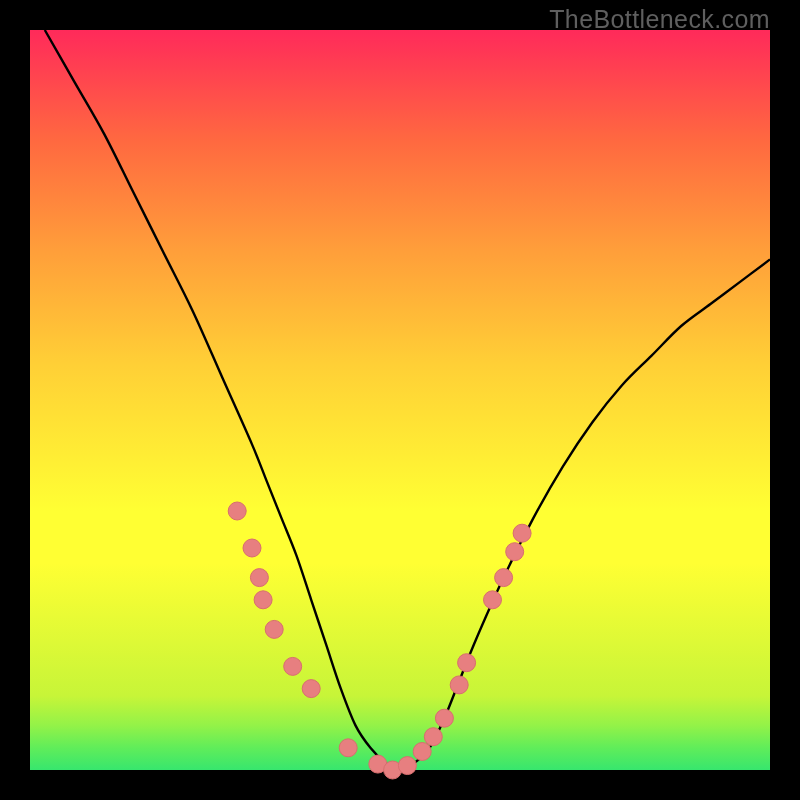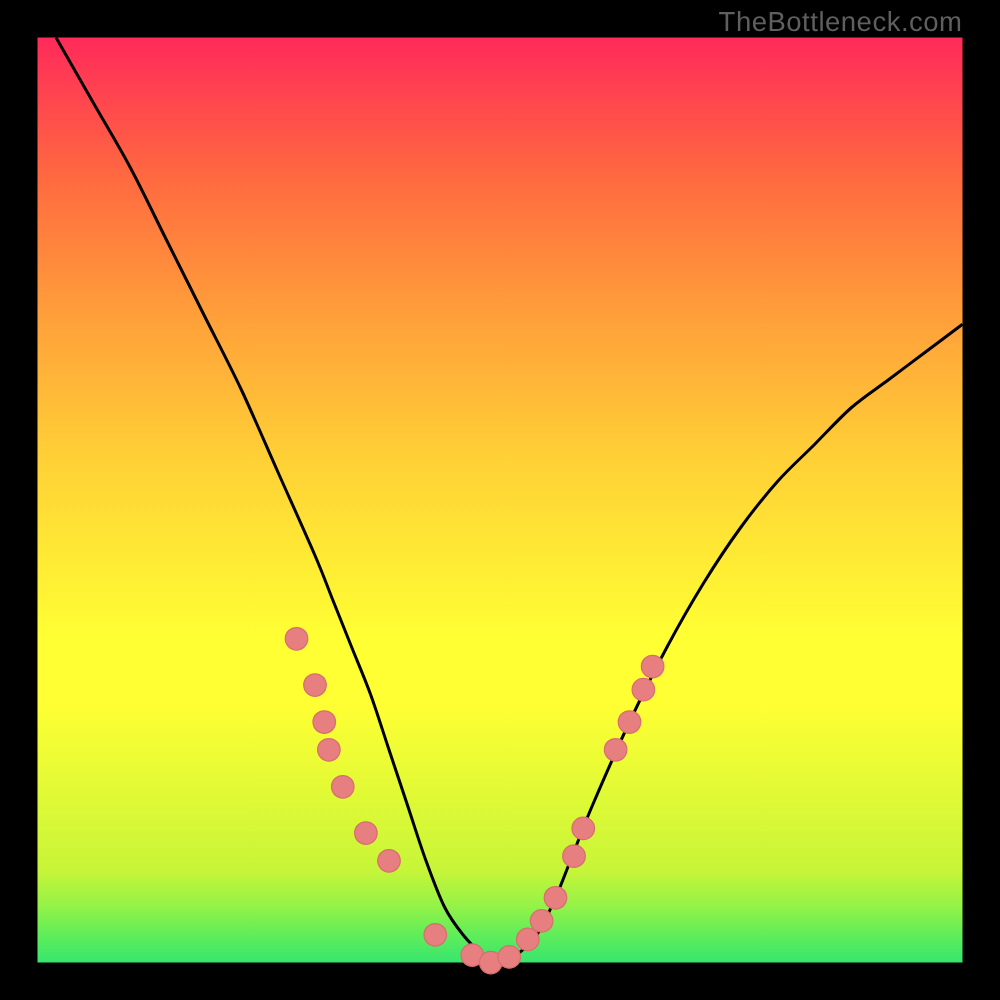--- a/index.html
+++ b/index.html
@@ -35,21 +35,21 @@
       #ffcf36 55%,
       #ff9f3a 70%,
       #ff6940 85%,
       #ff2a5a 100%);
   }
   .watermark {
     position: absolute;
     top: 5px;
     right: 30px;
     color: #5f5f5f;
-    font-size: 22px;
+    font-size: 25px;
     font-weight: 500;
     letter-spacing: 0.4px;
     z-index: 5;
   }
   svg.curve-layer {
     position: absolute;
     top: 0;
     left: 0;
     width: 740px;
     height: 740px;

